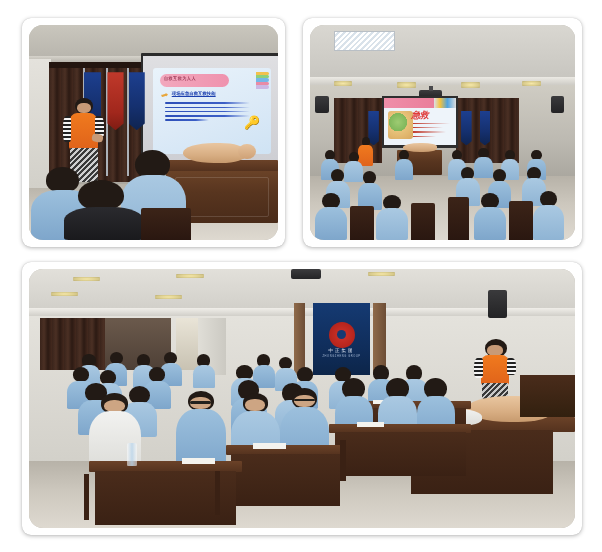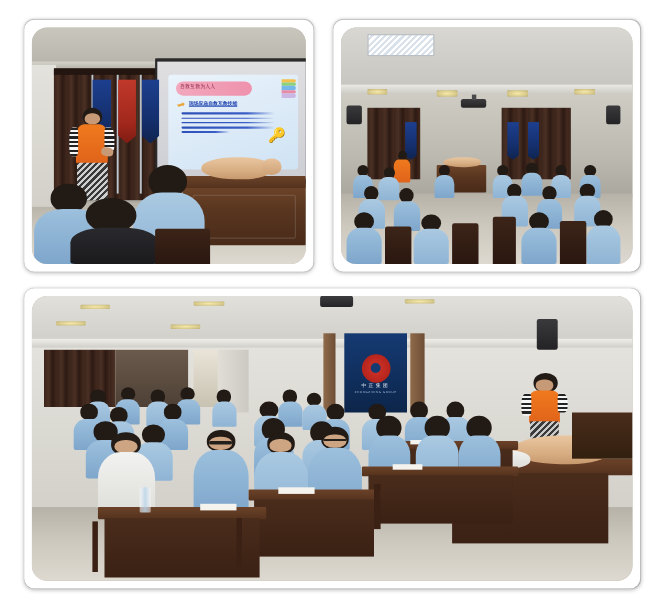--- a/index.html
+++ b/index.html
@@ -308,20 +308,33 @@
       <div class="abs speaker" style="left:2%;top:33%;width:5%;height:8%;"></div>
       <div class="abs speaker" style="left:91%;top:33%;width:5%;height:8%;"></div>
 
       <div class="abs curtain" style="left:9%;top:34%;width:18%;height:30%;"></div>
       <div class="abs curtain" style="left:55%;top:34%;width:24%;height:30%;"></div>
 
       <div class="abs flag flag-blue" style="left:22%;top:40%;width:4%;height:16%;"></div>
       <div class="abs flag flag-blue" style="left:57%;top:40%;width:4%;height:16%;"></div>
       <div class="abs flag flag-blue" style="left:64%;top:40%;width:4%;height:16%;"></div>
 
+      <div class="abs" style="left:27%;top:33%;width:29%;height:24%;background:#2e2e2e;">
+        <div class="abs slide2" style="left:3%;top:4%;width:94%;height:92%;">
+          <div class="slide2-head"></div>
+          <div class="slide2-art"></div>
+          <div class="slide2-big">急救</div>
+          <div class="slide2-lines">
+            <i></i>
+              <i style="width:80%"></i>
+              <i style="width:88%"></i>
+              <i style="width:62%"></i>
+          </div>
+        </div>
+      </div>
 
       <div class="person" style="left:18%;top:52%;width:6%;height:16%;">
         <div class="head" style="left:25%;top:0;width:50%;height:26%;"></div>
         <div class="abs vest" style="left:5%;top:24%;width:90%;height:60%;border-radius:30% 30% 8% 8%;"></div>
       </div>
 
       <div class="abs podium" style="left:33%;top:58%;width:17%;height:12%;"></div>
       <div class="abs manikin-torso" style="left:35%;top:55%;width:13%;height:4%;"></div>
 
       <div class="abs" style="left:2%;top:58%;width:96%;height:9%;"></div>

